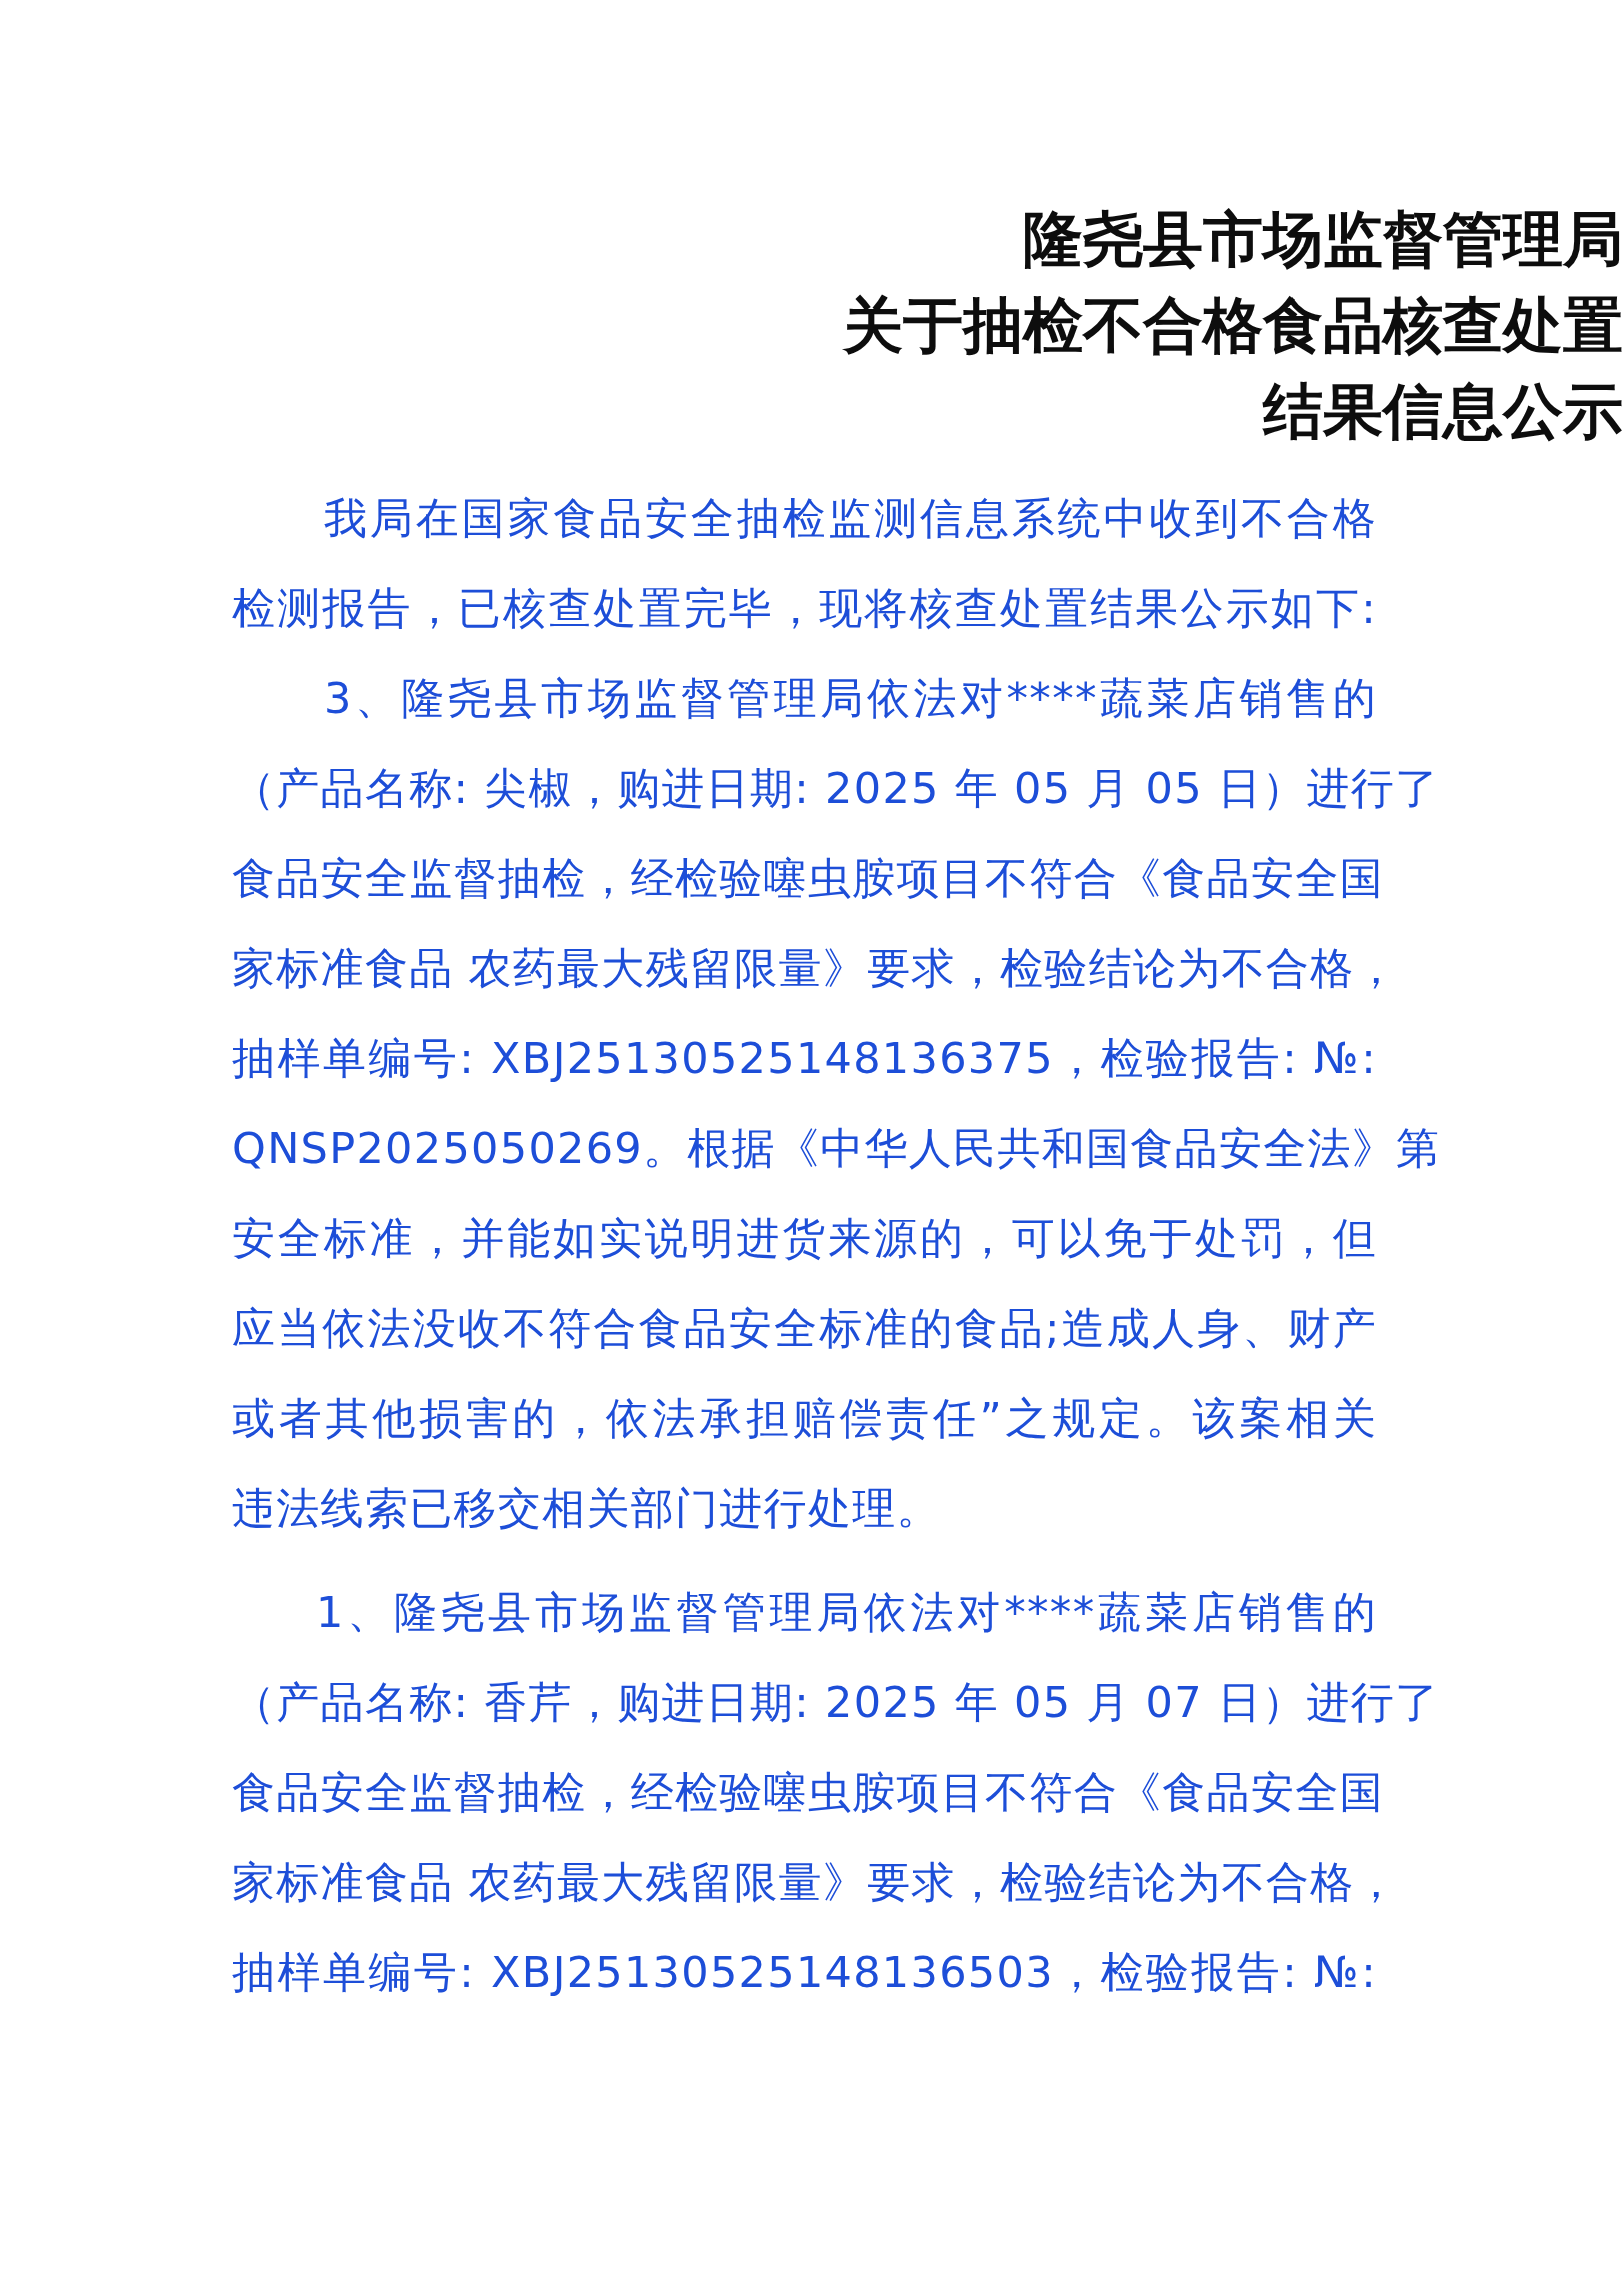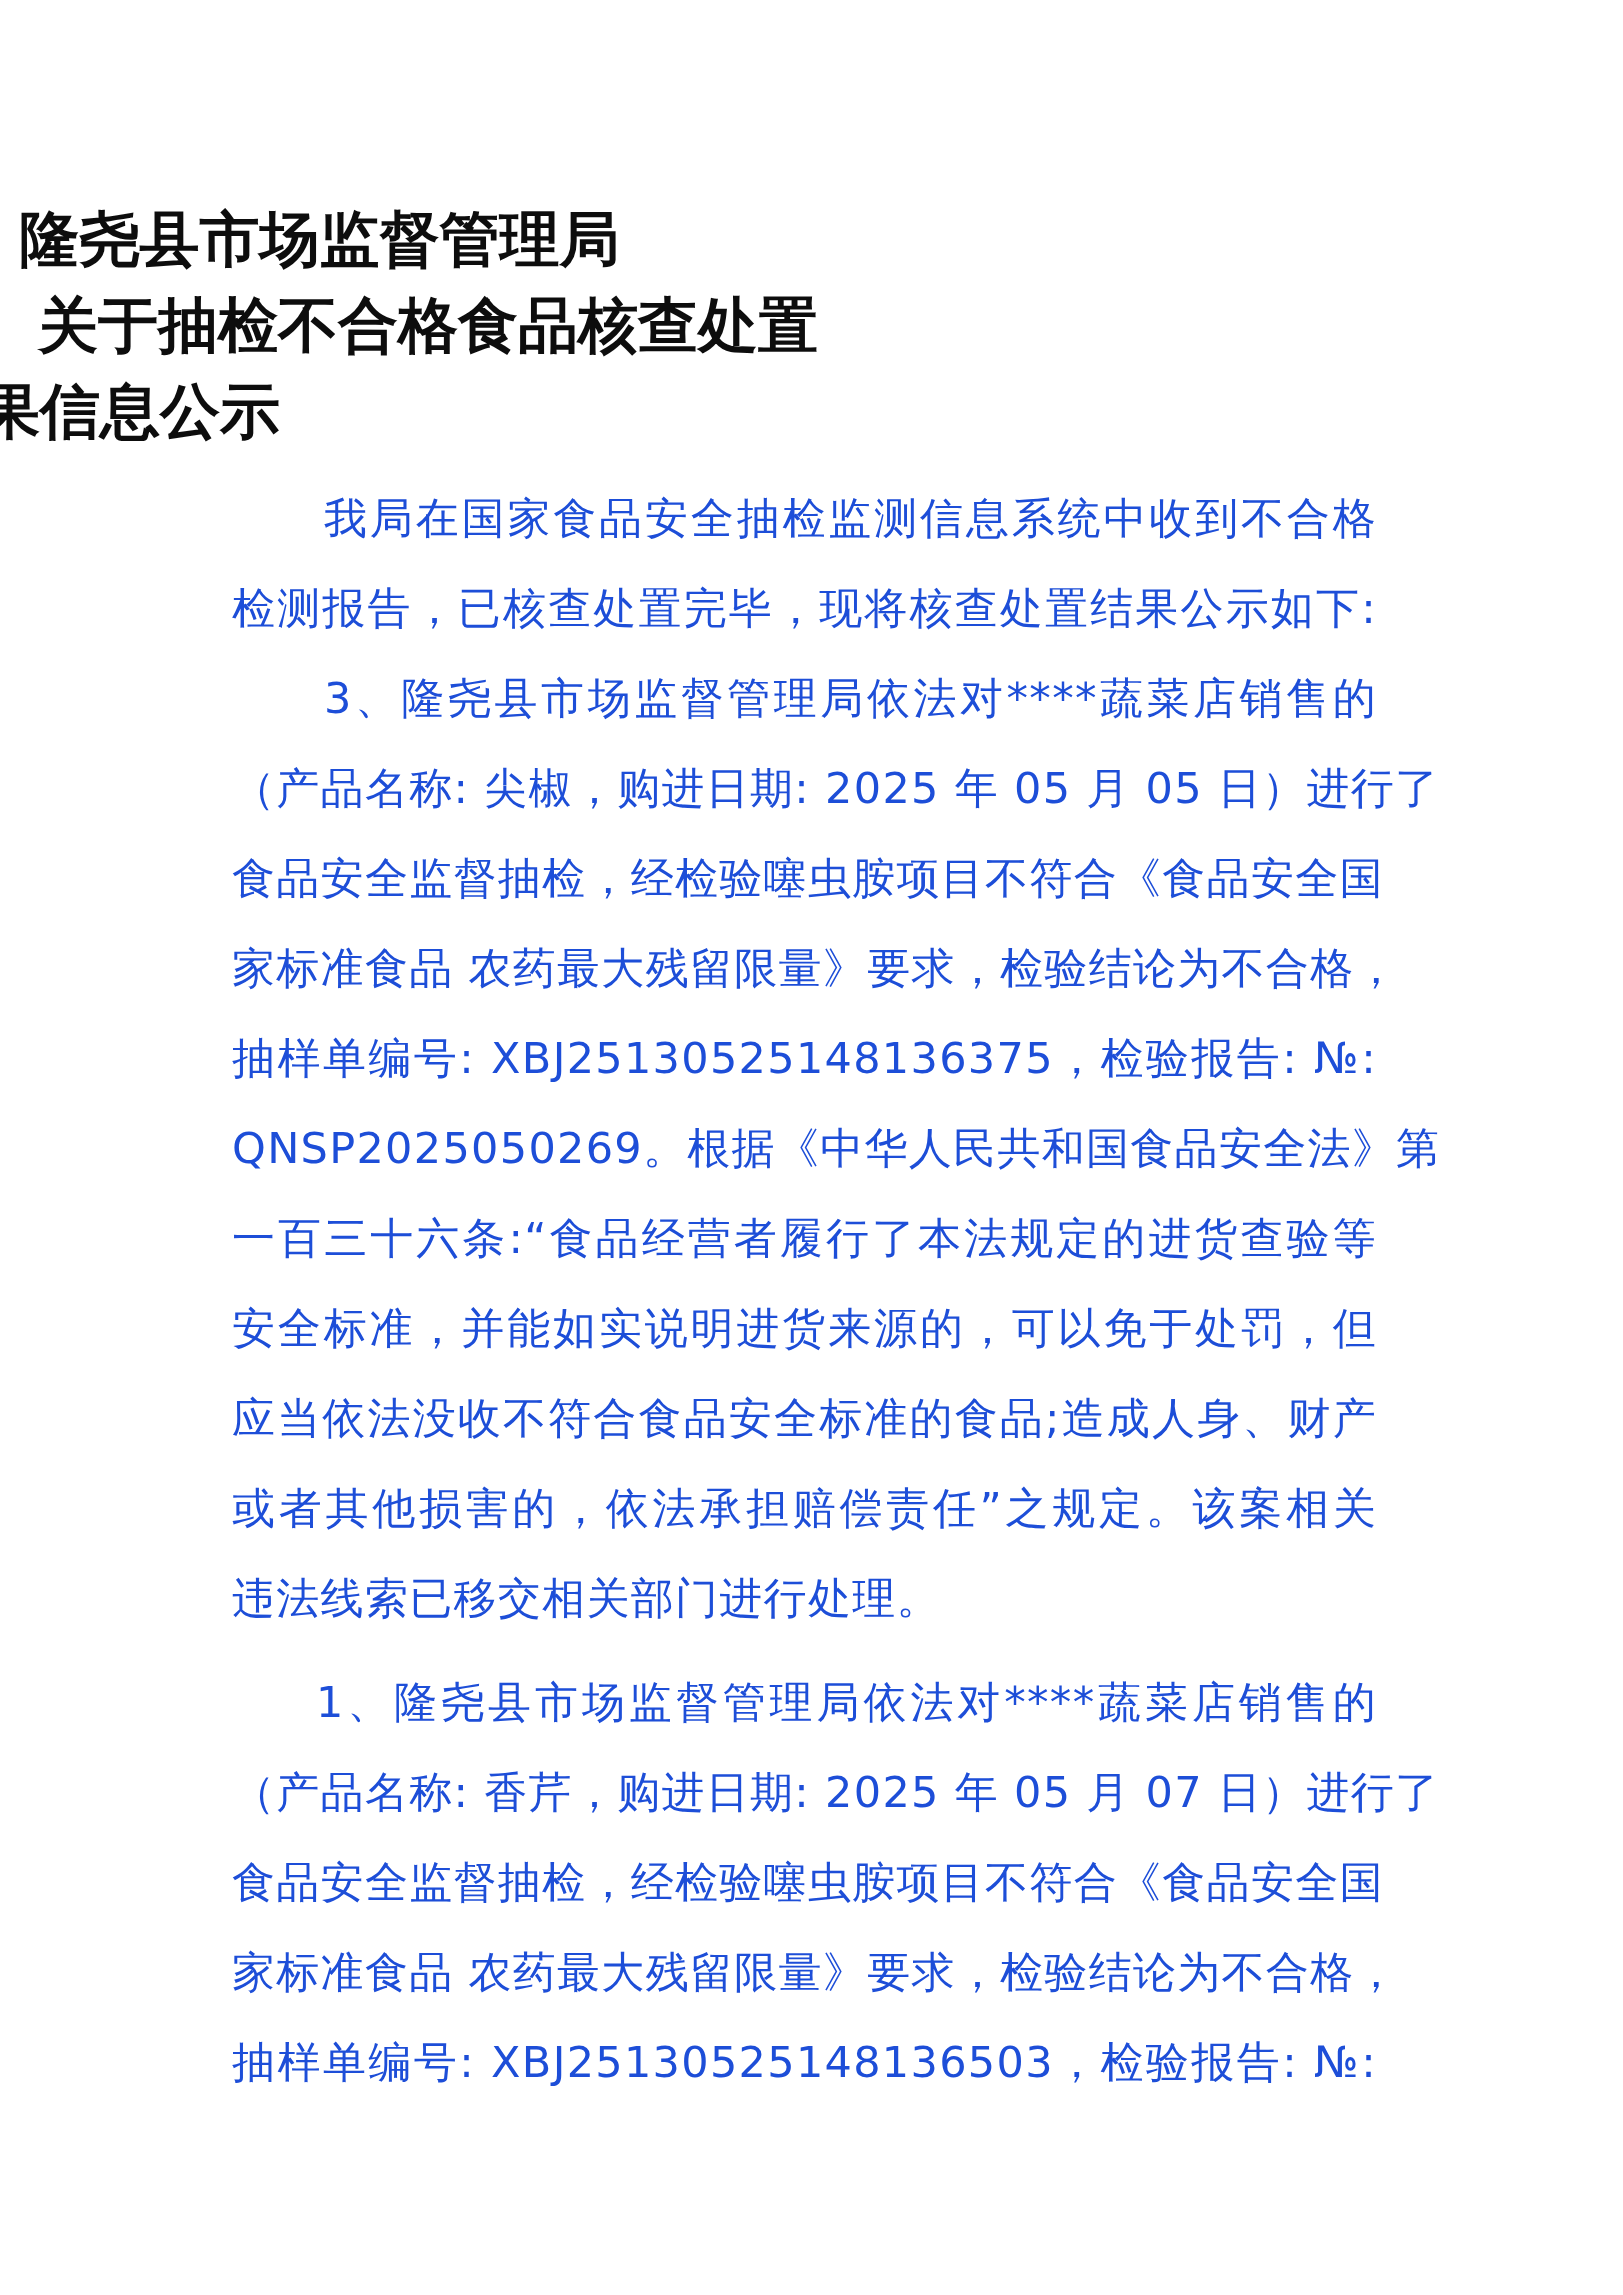--- a/index.html
+++ b/index.html
@@ -19,21 +19,21 @@
       left: 0; top: 0;
       width: 1623px;
       height: 2295px;
       background: #ffffff;
     }
     .title-block {
       position: absolute;
       left: 0;
       top: 196px;
       width: 1623px;
-      text-align: left;
+      text-align: right;
       font-family: "DejaVu Serif", "Liberation Serif", serif;
       font-weight: bold;
       font-size: 60px;
       line-height: 86px;
       color: #0d0d0d;
     }
     .title-line {
       display: block;
       white-space: nowrap;
       padding-left: 38px;
@@ -88,21 +88,20 @@
 
     <span class="line indent">我局在国家食品安全抽检监测信息系统中收到不合格</span>
     <span class="line">检测报告，已核查处置完毕，现将核查处置结果公示如下:</span>
 
     <span class="line indent">3、隆尧县市场监督管理局依法对****蔬菜店销售的</span>
     <span class="line">（产品名称: 尖椒，购进日期: 2025 年 05 月 05 日）进行了</span>
     <span class="line">食品安全监督抽检，经检验噻虫胺项目不符合《食品安全国</span>
     <span class="line">家标准食品  农药最大残留限量》要求，检验结论为不合格，</span>
     <span class="line mono-mix">抽样单编号: XBJ25130525148136375，检验报告: №:</span>
     <span class="line">QNSP2025050269。根据《中华人民共和国食品安全法》第</span>
-    <span class="line">一百三十六条:“食品经营者履行了本法规定的进货查验等</span>
     <span class="line">安全标准，并能如实说明进货来源的，可以免于处罚，但</span>
     <span class="line">应当依法没收不符合食品安全标准的食品;造成人身、财产</span>
     <span class="line">或者其他损害的，依法承担赔偿责任”之规定。该案相关</span>
     <span class="line short">违法线索已移交相关部门进行处理。</span>
 
     <span class="para-gap"></span>
 
     <span class="line indent-small">1、隆尧县市场监督管理局依法对****蔬菜店销售的</span>
     <span class="line">（产品名称: 香芹，购进日期: 2025 年 05 月 07 日）进行了</span>
     <span class="line">食品安全监督抽检，经检验噻虫胺项目不符合《食品安全国</span>

